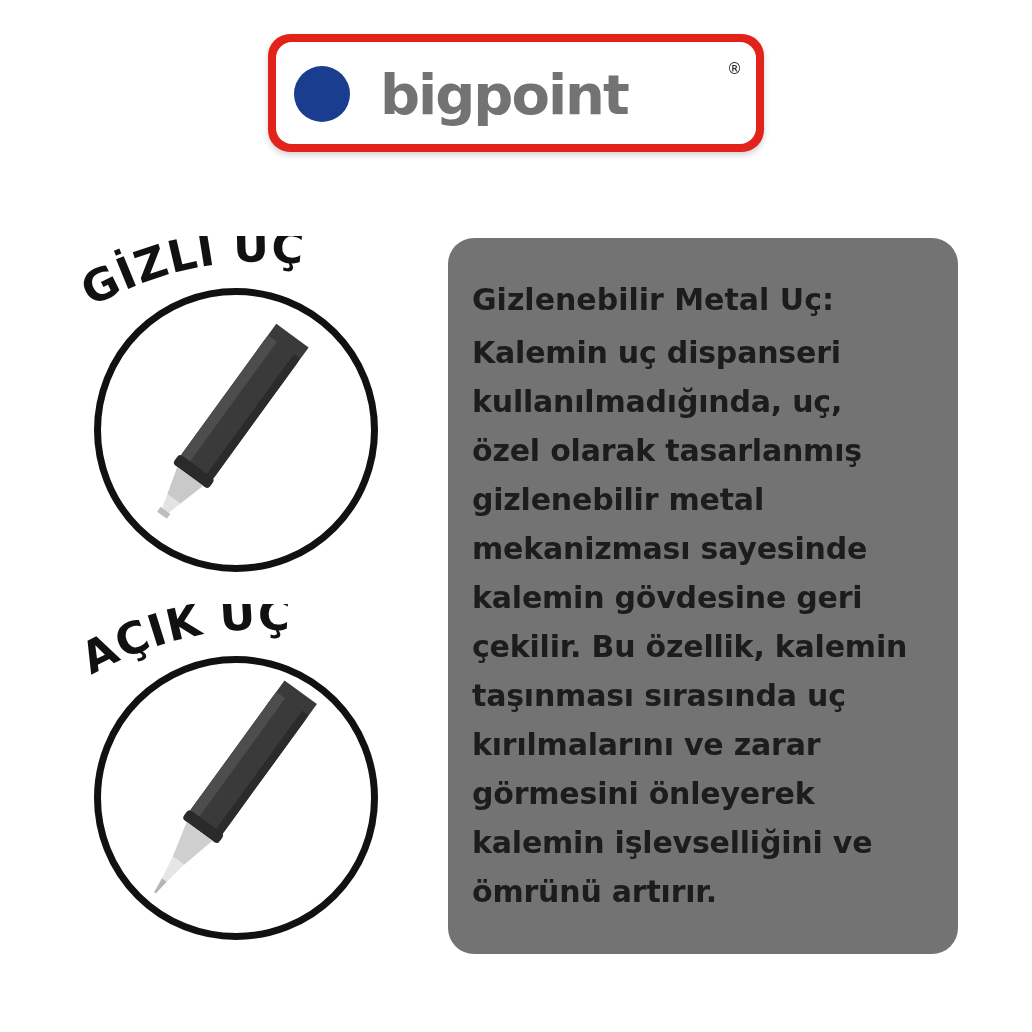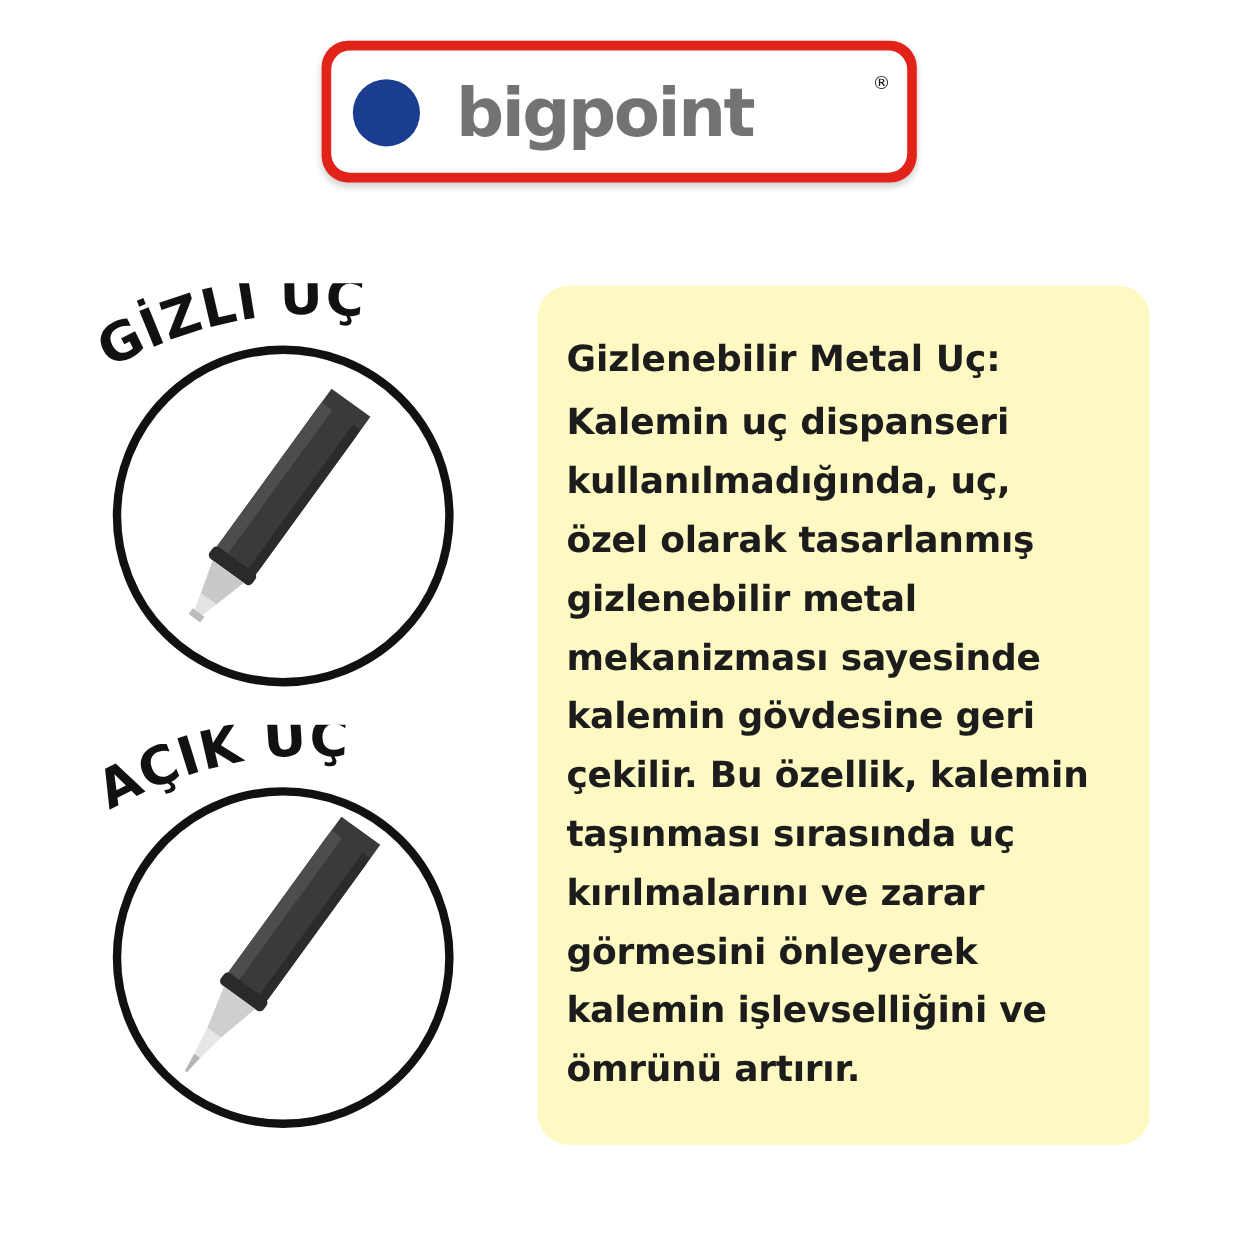--- a/index.html
+++ b/index.html
@@ -118,21 +118,21 @@
   }
   .circle-frame svg { display: block; }
 
   
   .info-panel {
     position: absolute;
     left: 448px;
     top: 238px;
     width: 510px;
     height: 716px;
-    background: #fef9c3;
+    background: #737373;
     border-radius: 26px;
     padding: 38px 40px 30px 24px;
     box-sizing: border-box;
   }
   .info-title {
     font-family: "DejaVu Sans", sans-serif;
     font-size: 30px;
     font-weight: bold;
     color: #1c1c1c;
     margin: 0 0 4px 0;

